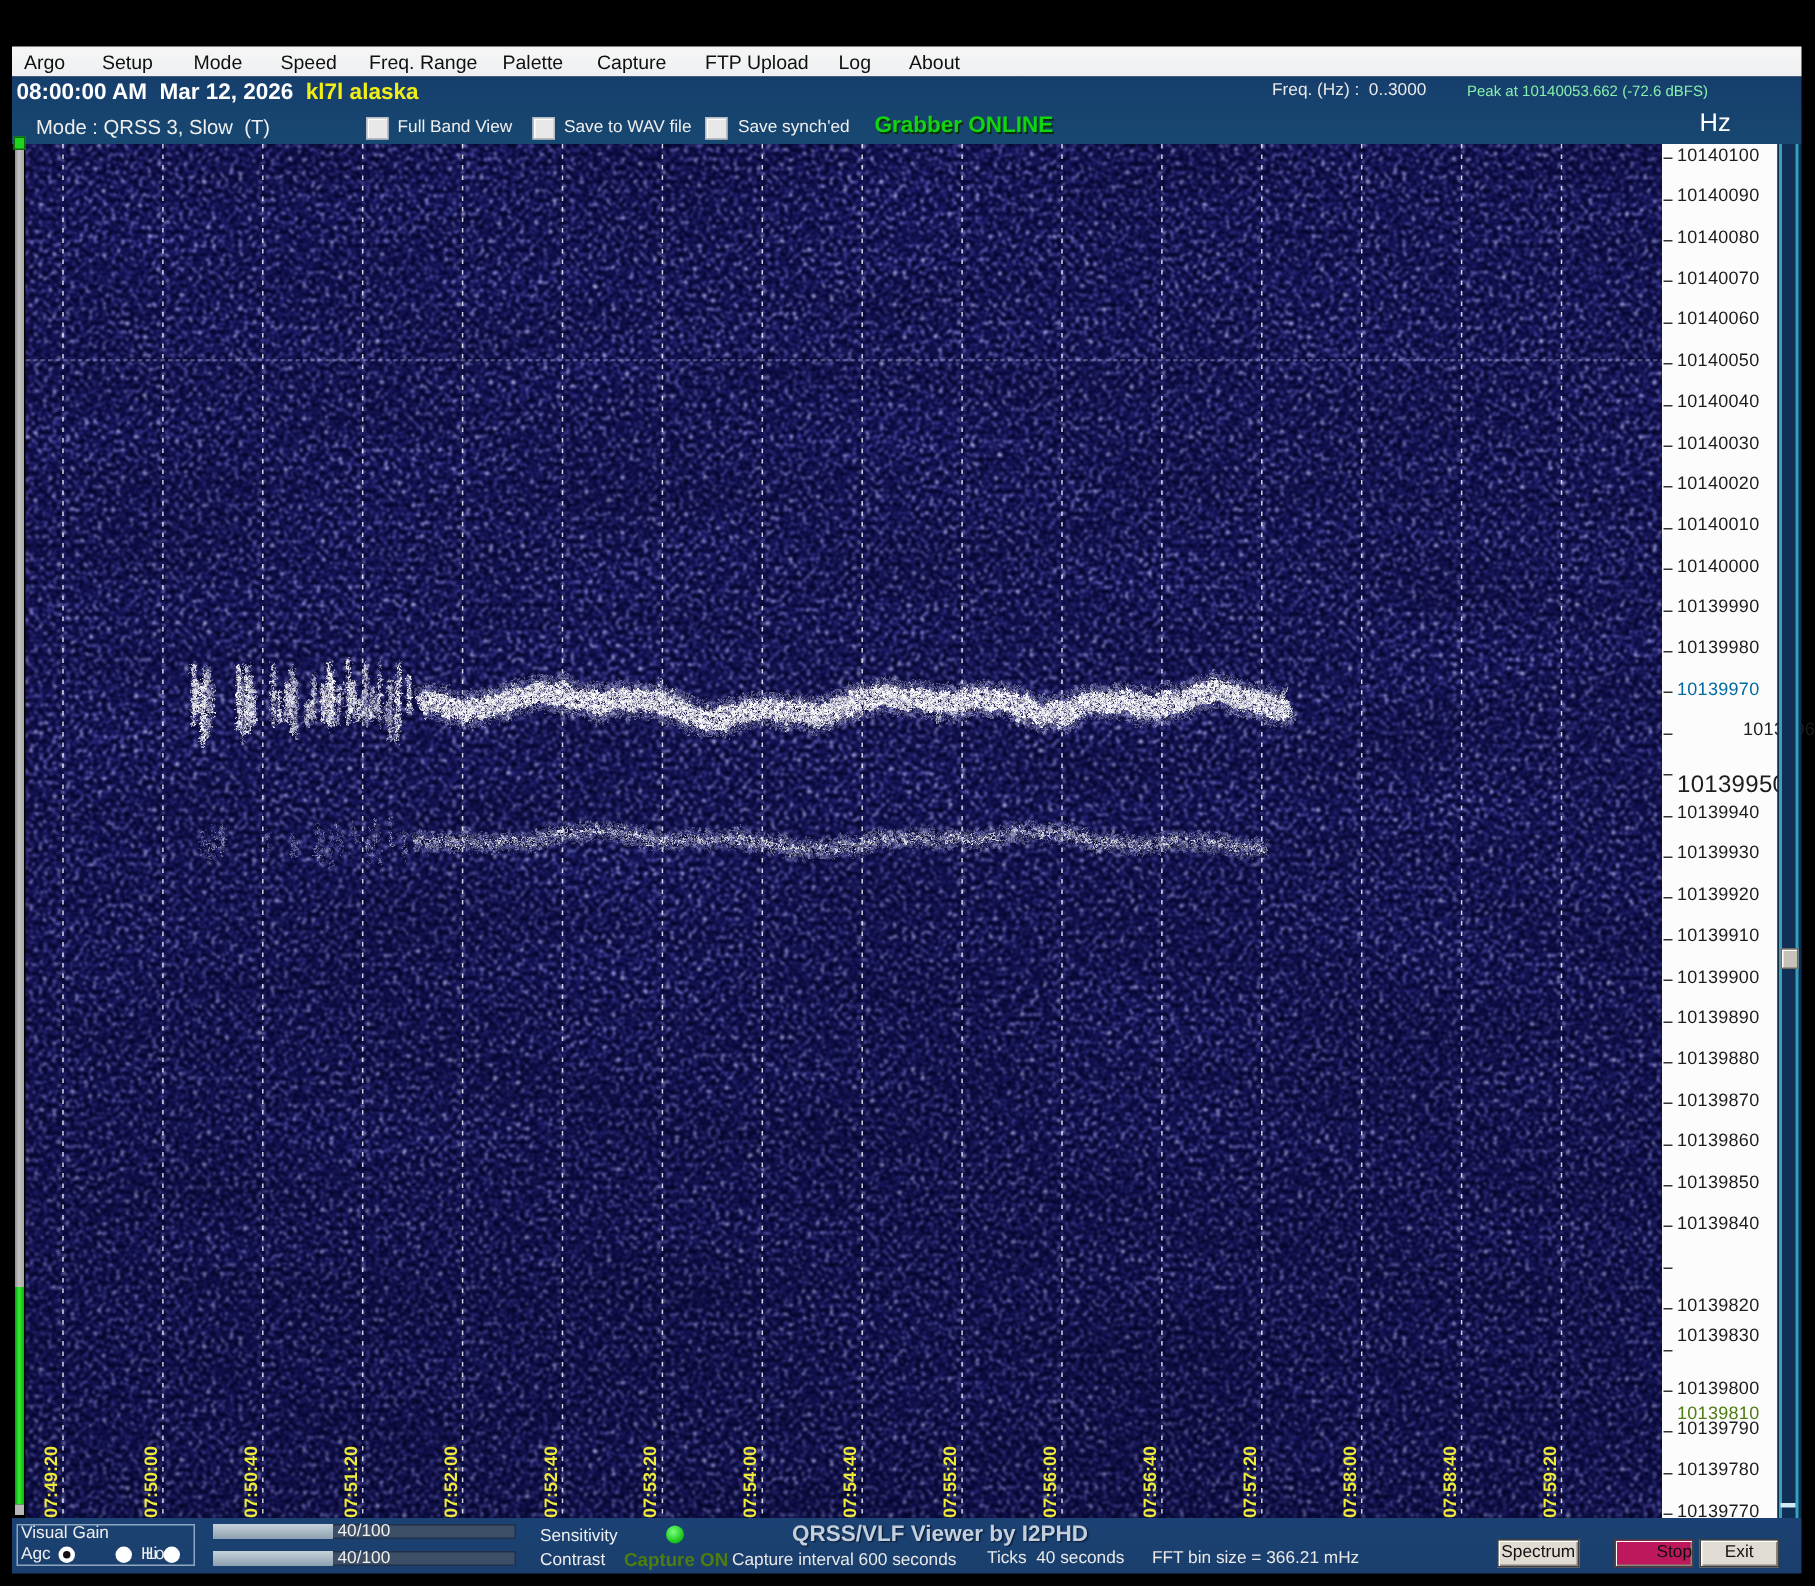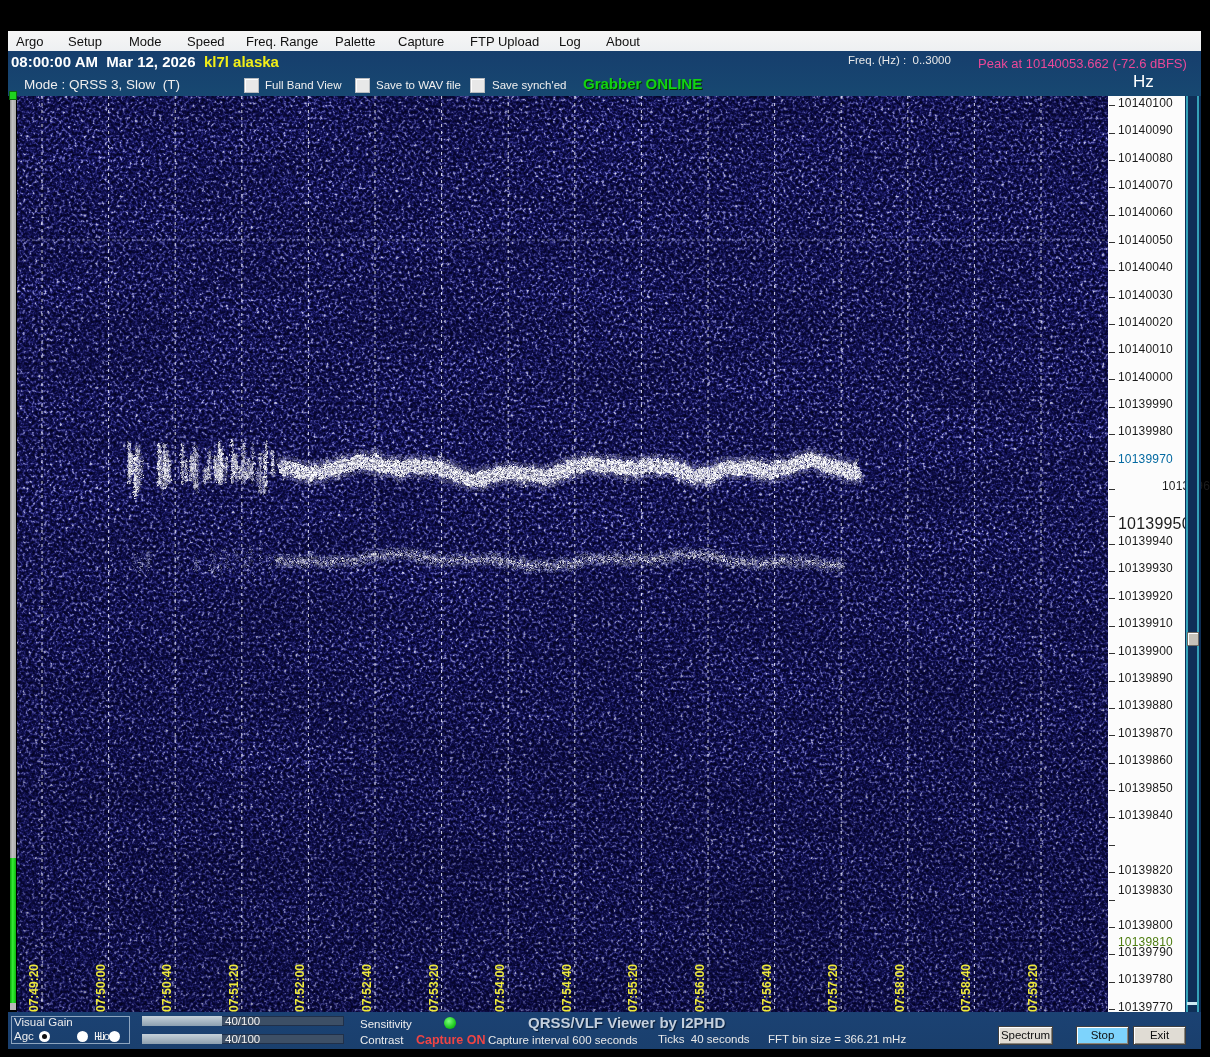--- a/index.html
+++ b/index.html
@@ -12,21 +12,21 @@
 <div class="a" style="left:187px;top:34px;font-size:13px;color:#101010;">Speed</div>
 <div class="a" style="left:246px;top:34px;font-size:13px;color:#101010;">Freq. Range</div>
 <div class="a" style="left:335px;top:34px;font-size:13px;color:#101010;">Palette</div>
 <div class="a" style="left:398px;top:34px;font-size:13px;color:#101010;">Capture</div>
 <div class="a" style="left:470px;top:34px;font-size:13px;color:#101010;">FTP Upload</div>
 <div class="a" style="left:559px;top:34px;font-size:13px;color:#101010;">Log</div>
 <div class="a" style="left:606px;top:34px;font-size:13px;color:#101010;">About</div>
 <div class="a" style="left:8px;top:51px;width:1193px;height:45px;background:linear-gradient(#163e6d,#174871);"></div>
 <div class="a" style="left:11px;top:53px;font-size:15px;font-weight:bold;color:#ffffff;">08:00:00 AM&nbsp; Mar 12, 2026&nbsp; <span style="color:#f2ee17;">kl7l alaska</span></div>
 <div class="a" style="left:848px;top:54px;font-size:11.5px;color:#e9e9e9;">Freq. (Hz) :&nbsp; 0..3000</div>
-<div class="a" style="left:978px;top:56px;font-size:13px;color:#ec4899;text-align:right;">Peak at 10140053.662 (-72.6 dBFS)</div>
+<div class="a" style="left:978px;top:56px;font-size:10px;color:#86efac;text-align:right;">Peak at 10140053.662 (-72.6 dBFS)</div>
 <div class="a" style="left:24px;top:77px;font-size:13.5px;color:#eeeeee;">Mode : QRSS 3, Slow&nbsp; (T)</div>
 <div class="a" style="left:244px;top:78px;width:13px;height:13px;background:#e8e8e8;border:1px solid #b8bcc0;box-shadow:inset 1px 1px 0 #ffffff;"></div>
 <div class="a" style="left:265px;top:79px;font-size:11.5px;color:#efefef;">Full Band View</div>
 <div class="a" style="left:355px;top:78px;width:13px;height:13px;background:#e8e8e8;border:1px solid #b8bcc0;box-shadow:inset 1px 1px 0 #ffffff;"></div>
 <div class="a" style="left:376px;top:79px;font-size:11.5px;color:#efefef;">Save to WAV file</div>
 <div class="a" style="left:470px;top:78px;width:13px;height:13px;background:#e8e8e8;border:1px solid #b8bcc0;box-shadow:inset 1px 1px 0 #ffffff;"></div>
 <div class="a" style="left:492px;top:79px;font-size:11.5px;color:#efefef;">Save synch'ed</div>
 <div class="a" style="left:583px;top:75px;font-size:15px;font-weight:bold;color:#12d412;text-shadow:1px 1px 0 #063006;">Grabber ONLINE</div>
 <div class="a" style="left:1133px;top:72px;font-size:17px;font-weight:normal;color:#ffffff;">Hz</div>
 <svg style="position:absolute;left:17px;top:96px" width="1091" height="916" viewBox="0 0 1091 916">
@@ -421,20 +421,20 @@
 <div class="a" style="left:109px;top:1031px;width:11px;height:11px;border-radius:50%;background:#ffffff;"></div>
 <div class="a" style="left:142px;top:1016px;width:202px;height:10px;background:#3d4f66;border:1px solid #20304a;box-sizing:border-box;"></div>
 <div class="a" style="left:142px;top:1016px;width:80px;height:10px;background:linear-gradient(#c6d2da,#8da0b0);"></div>
 <div class="a" style="left:225px;top:1015px;font-size:11.5px;color:#f0f0f0;">40/100</div>
 <div class="a" style="left:142px;top:1034px;width:202px;height:10px;background:#3d4f66;border:1px solid #20304a;box-sizing:border-box;"></div>
 <div class="a" style="left:142px;top:1034px;width:80px;height:10px;background:linear-gradient(#c6d2da,#8da0b0);"></div>
 <div class="a" style="left:225px;top:1033px;font-size:11.5px;color:#f0f0f0;">40/100</div>
 <div class="a" style="left:360px;top:1018px;font-size:11.5px;color:#eeeeee;">Sensitivity</div>
 <div class="a" style="left:360px;top:1034px;font-size:11.5px;color:#eeeeee;">Contrast</div>
 <div class="a" style="left:444px;top:1017px;width:12px;height:12px;border-radius:50%;background:radial-gradient(circle at 40% 35%,#7dff7d,#1ecb1e 60%,#0f8a0f);"></div>
-<div class="a" style="left:416px;top:1033px;font-size:12.5px;font-weight:bold;color:#ef4444;">Capture ON</div>
+<div class="a" style="left:416px;top:1033px;font-size:12.5px;font-weight:bold;color:#4d7c0f;">Capture ON</div>
 <div class="a" style="left:488px;top:1034px;font-size:11.5px;color:#e8e8e8;">Capture interval 600 seconds</div>
 <div class="a" style="left:528px;top:1014px;font-size:15px;font-weight:bold;color:#c3cfdd;text-shadow:1px 1px 1px #0a1d36;">QRSS/VLF Viewer by I2PHD</div>
 <div class="a" style="left:658px;top:1033px;font-size:11.5px;color:#e8e8e8;">Ticks&nbsp; 40 seconds</div>
 <div class="a" style="left:768px;top:1033px;font-size:11.5px;color:#e8e8e8;">FFT bin size = 366.21 mHz</div>
 <div class="a" style="left:998px;top:1026px;width:55px;height:19px;background:#e0dcd4;border:1px solid #404040;box-shadow:inset 1px 1px 0 #ffffff, inset -1px -1px 0 #8a867e;box-sizing:border-box;text-align:center;font-size:11.5px;color:#101010;line-height:17px;">Spectrum</div>
-<div class="a" style="left:1076px;top:1026px;width:53px;height:19px;background:#7dd3fc;border:1px solid #404040;box-shadow:inset 1px 1px 0 #ffffff, inset -1px -1px 0 #8a867e;box-sizing:border-box;text-align:center;font-size:11.5px;color:#101010;line-height:17px;">Stop</div>
+<div class="a" style="left:1076px;top:1026px;width:53px;height:19px;background:#be185d;border:1px solid #404040;box-shadow:inset 1px 1px 0 #ffffff, inset -1px -1px 0 #8a867e;box-sizing:border-box;text-align:right;font-size:11.5px;color:#101010;line-height:17px;">Stop</div>
 <div class="a" style="left:1133px;top:1026px;width:53px;height:19px;background:#e0dcd4;border:1px solid #404040;box-shadow:inset 1px 1px 0 #ffffff, inset -1px -1px 0 #8a867e;box-sizing:border-box;text-align:center;font-size:11.5px;color:#101010;line-height:17px;">Exit</div>
 </div>
 </body></html>

